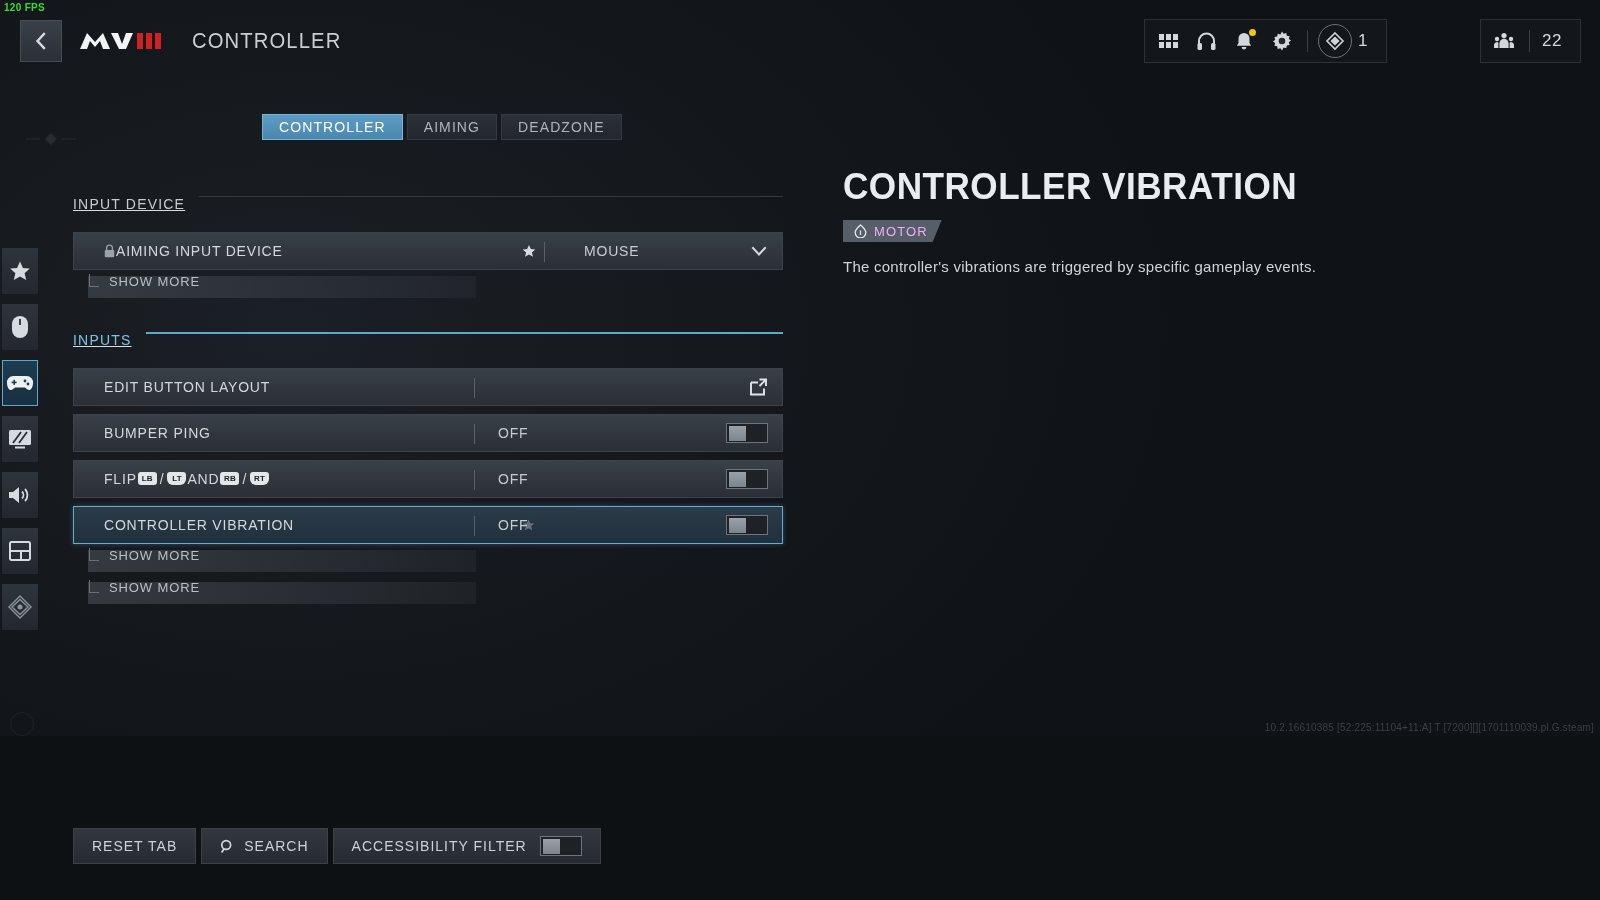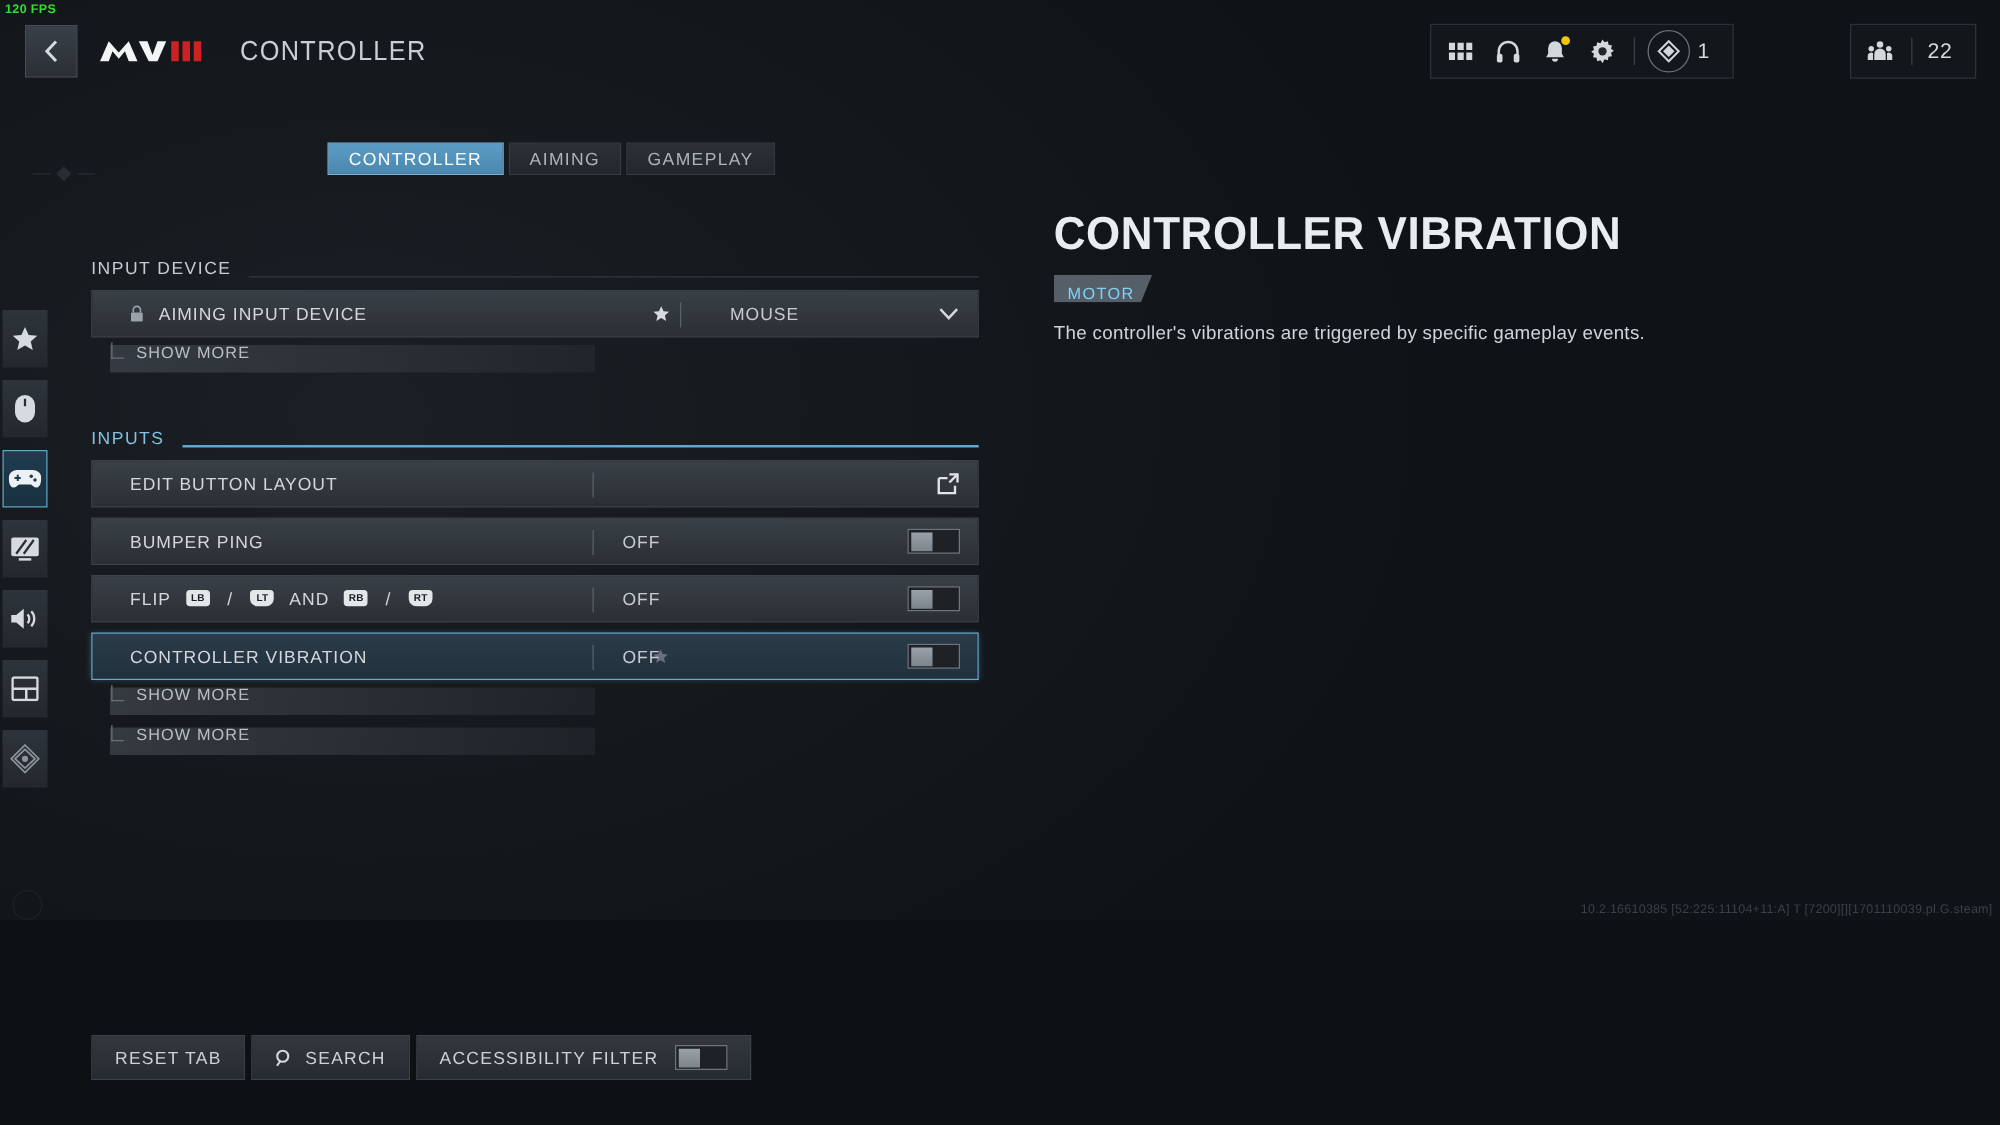--- a/index.html
+++ b/index.html
@@ -124,21 +124,21 @@
   .tab.active {
     background: linear-gradient(180deg, #5c9cc4 0%, #4a87ae 100%);
     border-color: #76b3d6;
     color: #ffffff;
   }
 
   
   .settings { position: absolute; left: 73px; top: 196px; width: 710px; }
 
   .section-head {
-    display: flex; align-items: flex-end; height: 26px; margin-bottom: 10px;
+    display: flex; align-items: flex-start; height: 26px; margin-bottom: 10px; text-decoration: underline;
   }
   .section-head .lbl {
     font-size: 14px; letter-spacing: 1.2px; color: #c6ccd2; white-space: nowrap;
   }
   .section-head .rule {
     flex: 1; height: 1px; background: #32383e; margin-left: 14px;
   }
   .section-head.accent .lbl { color: #7fc3e4; }
   .section-head.accent .rule { background: #5ca8ce; height: 2px; }
 
@@ -153,21 +153,21 @@
   .row.selected {
     border: 1px solid #63abd0;
     background: linear-gradient(180deg, #2b3b48 0%, #20303c 100%);
     box-shadow: 0 0 5px rgba(99,171,208,.35);
   }
   .row-label {
     flex: 0 0 370px;
     padding-left: 30px;
     font-size: 14px; letter-spacing: .8px;
     color: #d3d8dd;
-    display: flex; align-items: center; gap: 12px;
+    display: flex; align-items: center; gap: 1px;
     white-space: nowrap;
   }
   .row-star {
     position: absolute; left: 448px; top: 50%; transform: translateY(-50%);
     display: flex; align-items: center;
   }
   .row-div {
     position: absolute; left: 400px; top: 9px;
     width: 1px; height: 20px; background: #596068;
   }
@@ -243,23 +243,22 @@
   .detail { position: absolute; left: 843px; top: 168px; width: 620px; }
   .detail-title {
     font-size: 37px; font-weight: bold; letter-spacing: .5px;
     color: #e9edf1; line-height: 1;
     transform: scaleX(0.95); transform-origin: left center;
   }
   .badge {
     display: inline-flex; align-items: center; gap: 7px;
     height: 22px; margin-top: 15px; padding: 0 14px 0 11px;
     background: #565e67;
-    color: #7dd3fc; font-size: 13px; letter-spacing: 1.1px;
+    color: #f0abfc; font-size: 13px; letter-spacing: 1.1px;
     clip-path: polygon(0 0, 100% 0, calc(100% - 9px) 100%, 0 100%);
-    flex-direction: column;
   }
   .detail-desc {
     margin-top: 16px;
     font-size: 15px; letter-spacing: .25px; color: #cfd5da;
   }
 
   .version {
     position: absolute; right: 6px; bottom: 3px;
     font-size: 10px; color: #3b4148; letter-spacing: .2px;
     font-family: "Liberation Sans", sans-serif;
@@ -401,21 +400,21 @@
         <circle cx="12" cy="12" r="2.5" fill="#8d949b"></circle>
         <path d="M12 4.5 L20 12 L12 19.5 L4 12 Z" fill="none" stroke="#8d949b" stroke-width="1.4"></path>
         <path d="M12 1 L23 12 L12 23 L1 12 Z" fill="none" stroke="#8d949b" stroke-width="1.4"></path>
       </svg>
     </div>
   </div>
 
   <div class="tabs">
     <div class="tab active">CONTROLLER</div>
     <div class="tab">AIMING</div>
-    <div class="tab">GAMEPLAY</div>
+    <div class="tab">DEADZONE</div>
   </div>
 
   <div class="settings">
 
     <div class="section-head">
       <div class="lbl">INPUT DEVICE</div>
       <div class="rule"></div>
     </div>
 
     <div class="row">

